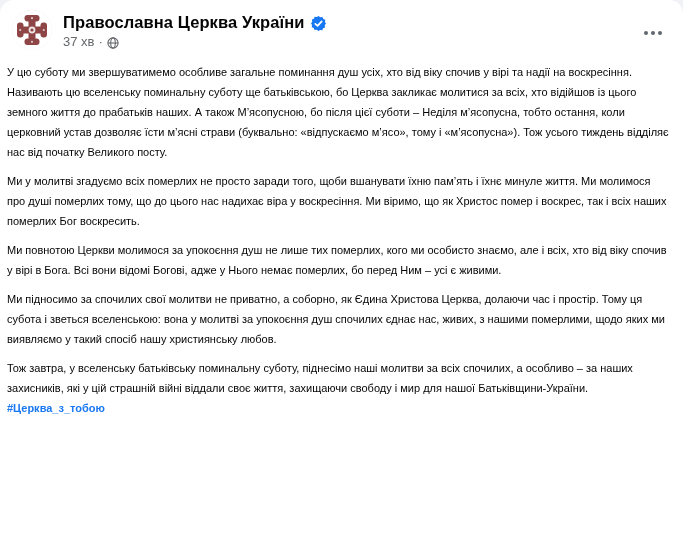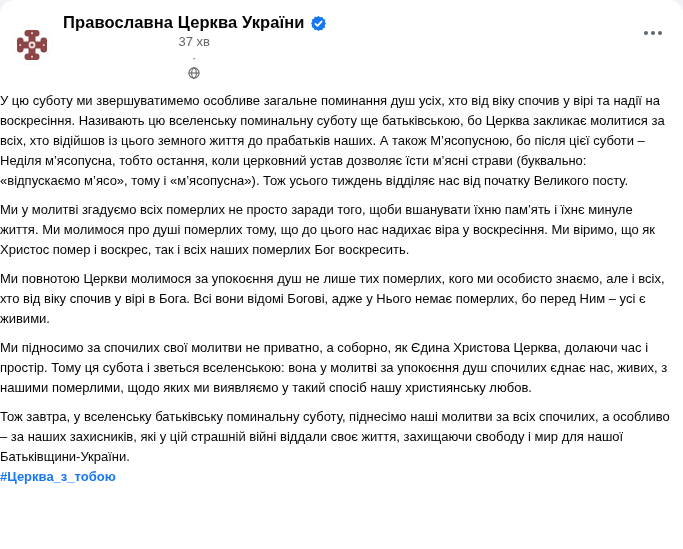--- a/index.html
+++ b/index.html
@@ -12,21 +12,21 @@
   .card {
     position: absolute;
     inset: 0;
     background: #FFFFFF;
     border-radius: 14px 14px 0 0;
   }
   .header {
     position: relative;
     padding: 10px 16px 0 12px;
     display: flex;
-    align-items: center;
+    align-items: flex-end;
   }
   .avatar {
     width: 40px; height: 40px;
     border-radius: 50%;
     background: #fff;
     box-shadow: inset 0 0 0 1px rgba(0,0,0,0.08);
     flex: 0 0 40px;
     cursor: pointer;
     overflow: hidden;
   }
@@ -41,21 +41,20 @@
     line-height: 21px;
   }
   .verified-badge { display: inline-flex; margin-top: 1px; }
   .meta-row {
     display: flex;
     align-items: center;
     margin-top: 1px;
     font-size: 13px;
     color: #65676B;
     line-height: 16px;
-    flex-direction: column;
   }
   .meta-row .timestamp { cursor: pointer; }
   .meta-sep { margin: 0 4px; }
   .globe { display: inline-flex; margin-top: 1px; }
   .more-btn {
     position: absolute;
     top: 21px;
     right: 14px;
     width: 32px; height: 24px;
     display: flex;
@@ -64,22 +63,22 @@
     gap: 3px;
     cursor: pointer;
     border-radius: 6px;
   }
   .more-btn .dot {
     width: 4px; height: 4px;
     border-radius: 50%;
     background: #606770;
   }
   .post-body {
-    padding: 12px 13px 0 0;
-    font-size: 13px;
+    padding: 12px 13px 0 7px;
+    font-size: 11px;
     line-height: 20px;
     color: #050505;
   }
   .post-body p { margin: 0 0 9px 0; }
   .post-body p.tight { margin-bottom: 0; }
   .hashtag-row { margin-top: 0; }
   .hashtag-row a {
     color: #1877F2;
     text-decoration: none;
     cursor: pointer;

